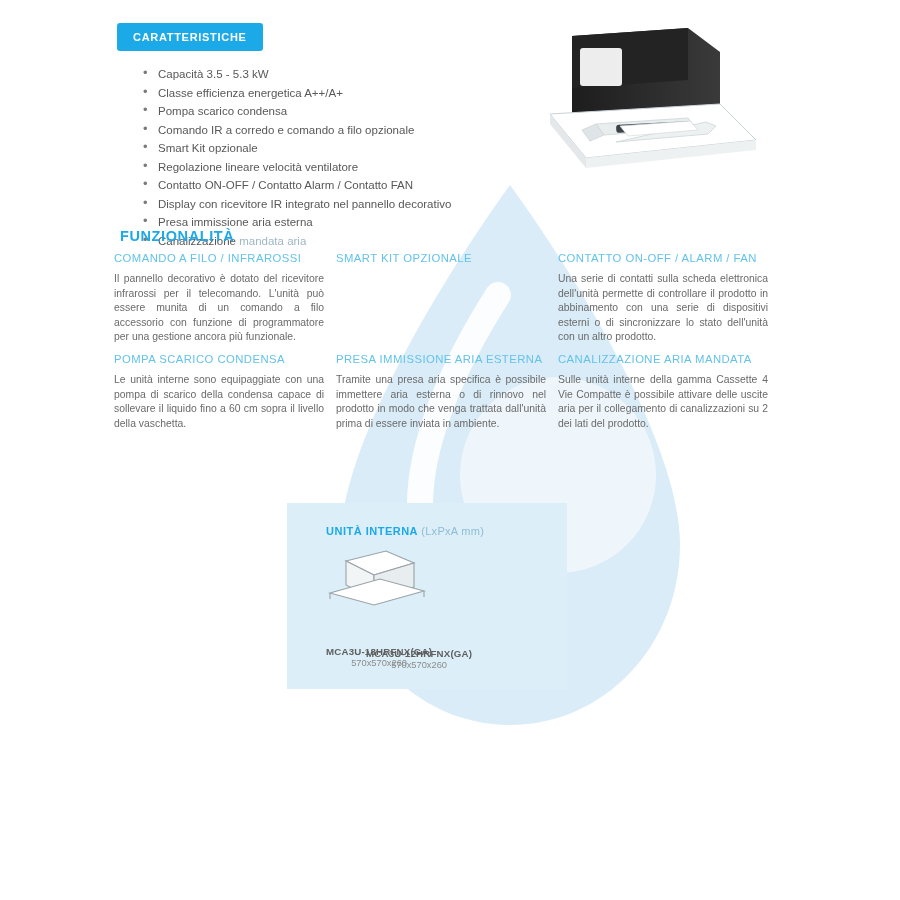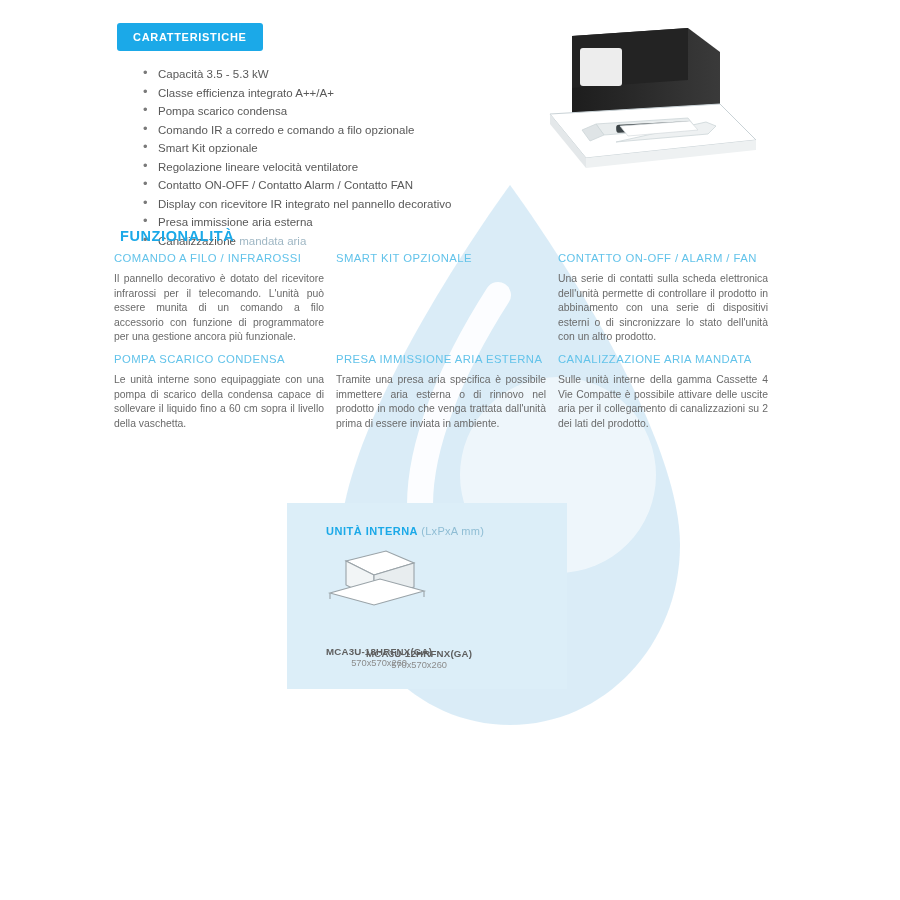--- a/index.html
+++ b/index.html
@@ -186,21 +186,21 @@
     <path d="M198 120 C150 195 120 270 120 330 C120 395 160 440 210 450" fill="none" stroke="#ffffff" stroke-width="26" opacity="0.9" stroke-linecap="round"></path>
     <circle cx="258" cy="300" r="98" fill="#ffffff" opacity="0.55"></circle>
   </svg>
 </div>
 
 <div id="badge">CARATTERISTICHE</div>
 
 <div id="features">
   <ul>
     <li><span>Capacità 3.5 - 5.3 kW</span><span class="faded"></span></li>
-    <li><span>Classe efficienza integrato A++/A+</span><span class="faded"></span></li>
+    <li><span>Classe efficienza energetica A++/A+</span><span class="faded"></span></li>
     <li><span>Pompa scarico condensa</span><span class="faded"></span></li>
     <li><span>Comando IR a corredo e comando a filo opzionale</span><span class="faded"></span></li>
     <li><span>Smart Kit opzionale</span><span class="faded"></span></li>
     <li><span>Regolazione lineare velocità ventilatore</span><span class="faded"></span></li>
     <li><span>Contatto ON-OFF / Contatto Alarm / Contatto FAN</span><span class="faded"></span></li>
     <li><span>Display con ricevitore IR integrato nel pannello decorativo</span><span class="faded"></span></li>
     <li><span>Presa immissione aria esterna</span><span class="faded"></span></li>
     <li><span>Canalizzazione </span><span class="faded">mandata aria</span></li>
   </ul>
 </div>

